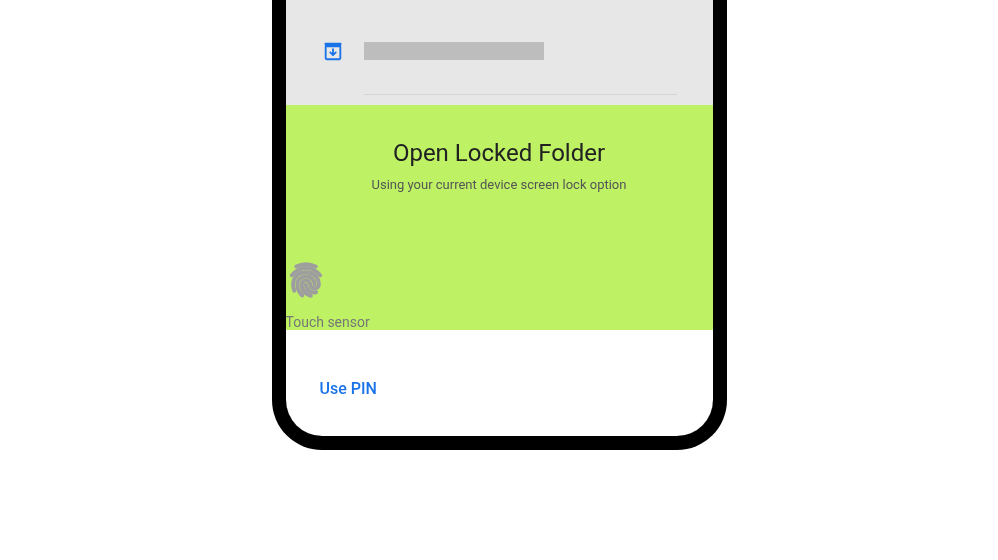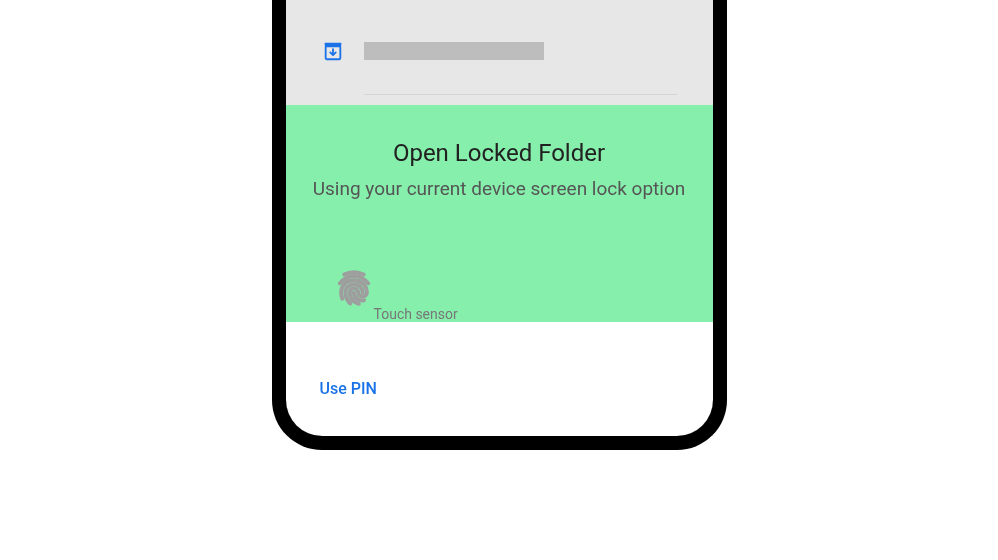--- a/index.html
+++ b/index.html
@@ -66,41 +66,40 @@
     }
     .underline {
       position: absolute;
       left: 78px;
       right: 36px;
       bottom: 10px;
       height: 1px;
       background: #d5d5d5;
     }
     .sheet {
-      background: #86efac;
+      background: #bef264;
       padding-top: 34px;
       text-align: center;
     }
     .sheet-title {
       font-size: 24px;
       color: #212121;
       font-weight: 400;
       margin-bottom: 10px;
     }
     .sheet-subtitle {
-      font-size: 19px;
+      font-size: 13px;
       color: #555;
       font-weight: 400;
     }
     .fingerprint-area {
       margin-top: 68px;
       display: flex;
-      flex-direction: row;
-      align-items: flex-end;
-      margin-left: 48px;
+      flex-direction: column;
+      align-items: flex-start;
     }
     .fingerprint-icon {
       width: 40px;
       height: 40px;
       margin-bottom: 14px;
     }
     .touch-label {
       font-size: 14px;
       color: #777;
     }

